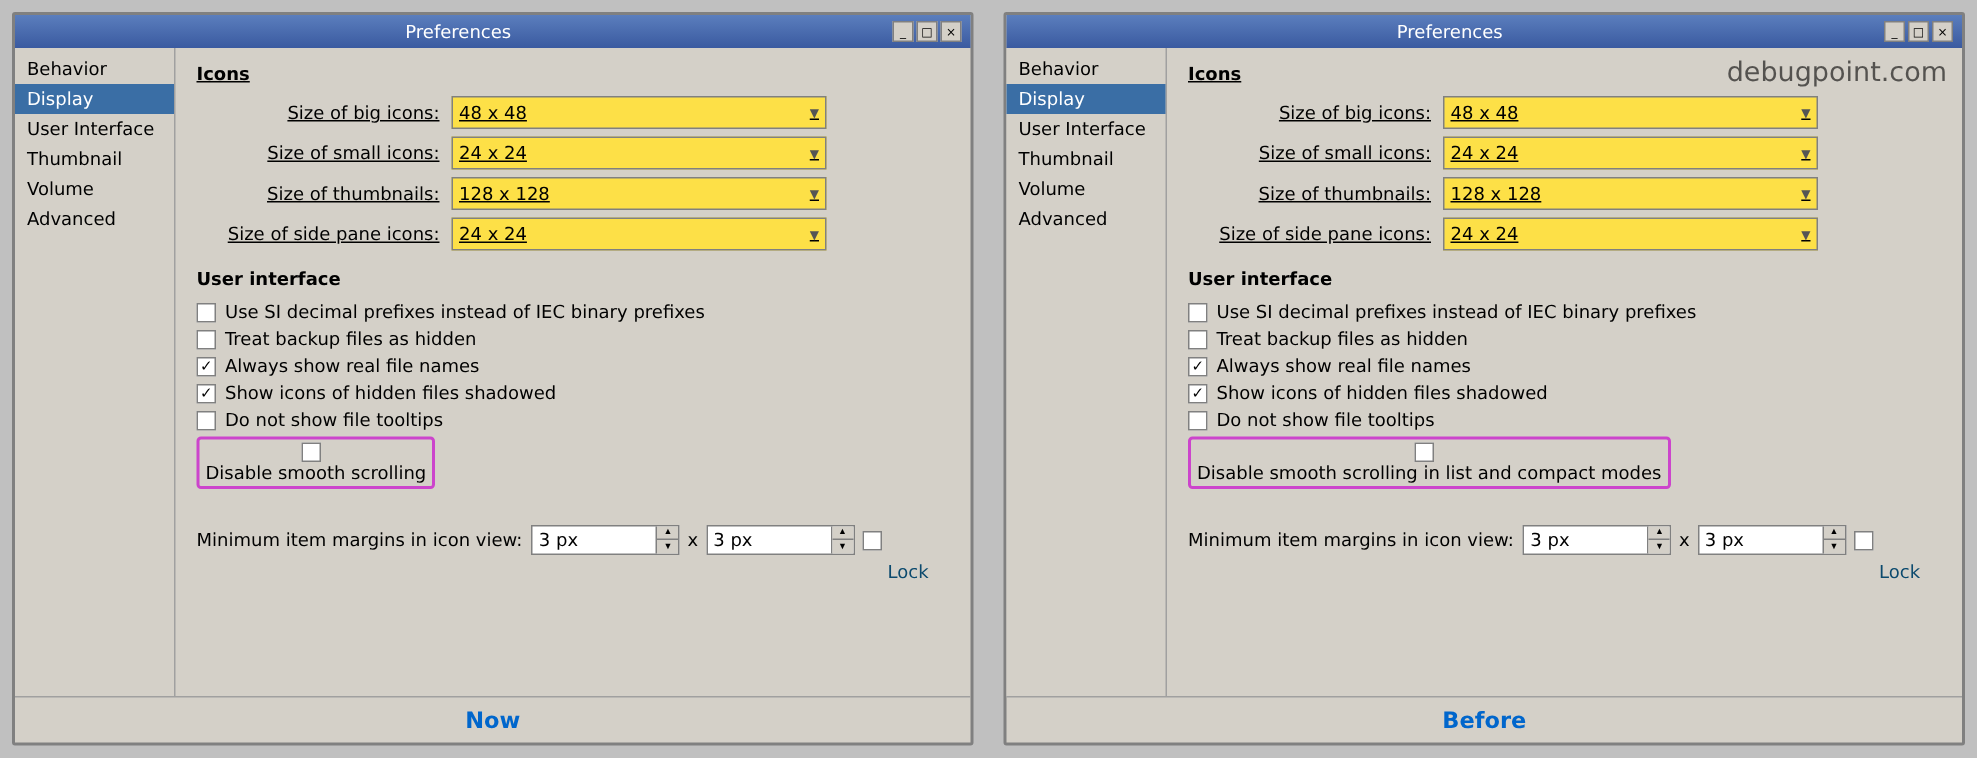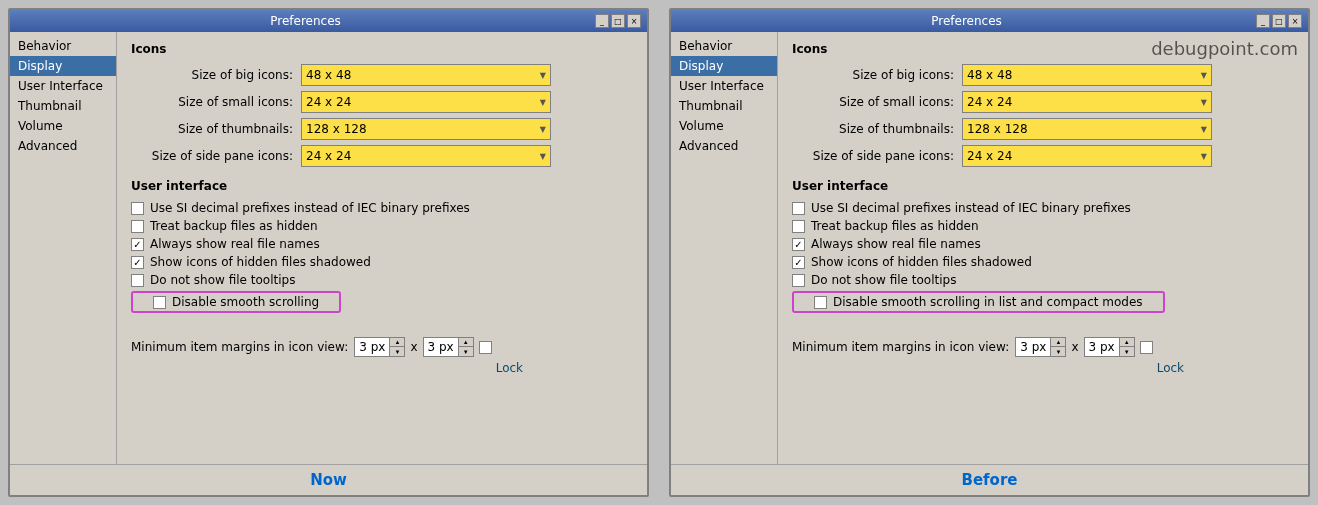--- a/index.html
+++ b/index.html
@@ -104,20 +104,21 @@
 
     .section-title {
       font-size: 12px;
       font-weight: bold;
       margin-bottom: 8px;
       color: #000;
     }
 
     .icons-section {
       margin-bottom: 12px;
+      text-decoration: underline;
     }
 
     .field-row {
       display: flex;
       align-items: center;
       margin-bottom: 5px;
     }
 
     .field-label {
       font-size: 12px;
@@ -181,43 +182,45 @@
     }
 
     .checkbox-label {
       font-size: 12px;
       color: #000;
     }
 
     .highlight-box {
       border: 2px solid #cc44cc;
       border-radius: 3px;
-      padding: 2px 20px;
+      padding: 2px 4px;
       display: inline-flex;
       align-items: center;
+      flex-direction: column;
     }
 
     .margins-row {
       display: flex;
       align-items: center;
       margin-top: 6px;
     }
 
     .margins-label {
       font-size: 12px;
       color: #000;
       margin-right: 6px;
     }
 
     .spin-box {
       display: flex;
       align-items: center;
       border: 1px solid #808080;
       background: white;
       height: 20px;
+      gap: 48px;
     }
 
     .spin-value {
       padding: 0 4px;
       font-size: 12px;
       min-width: 28px;
       text-align: center;
     }
 
     .spin-arrows {

